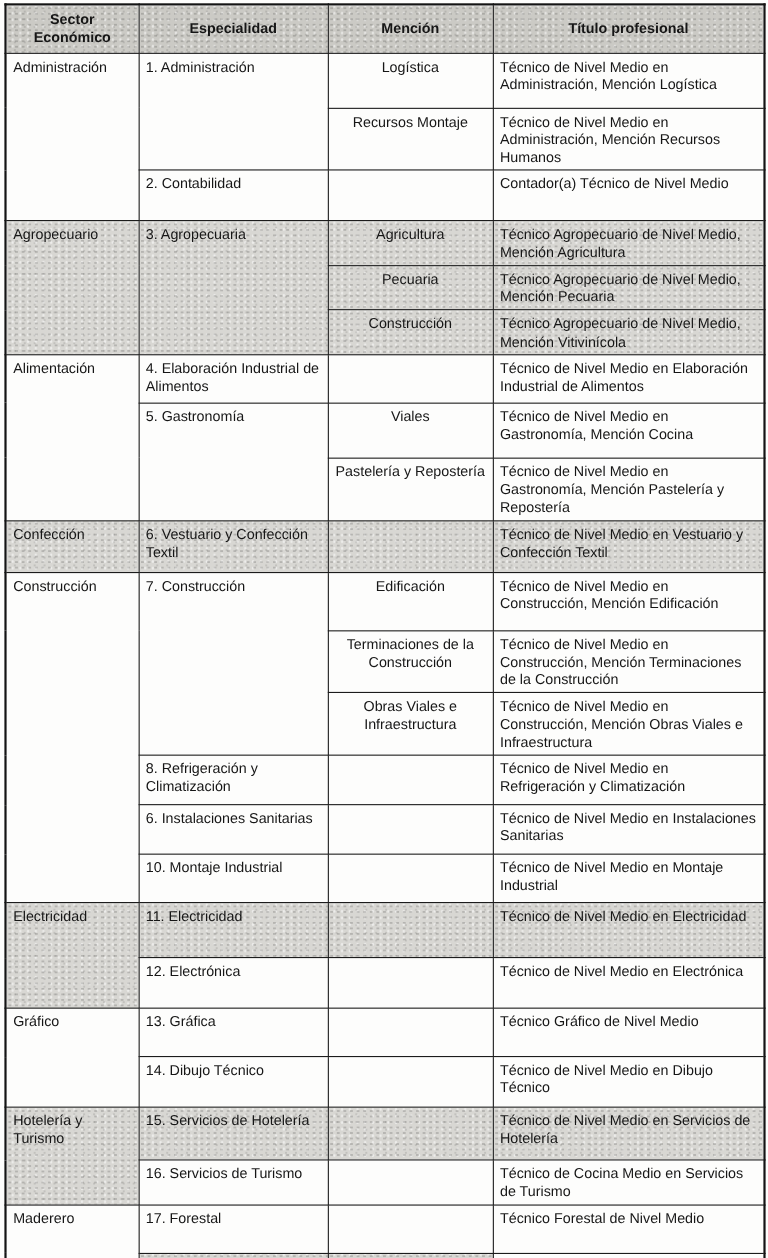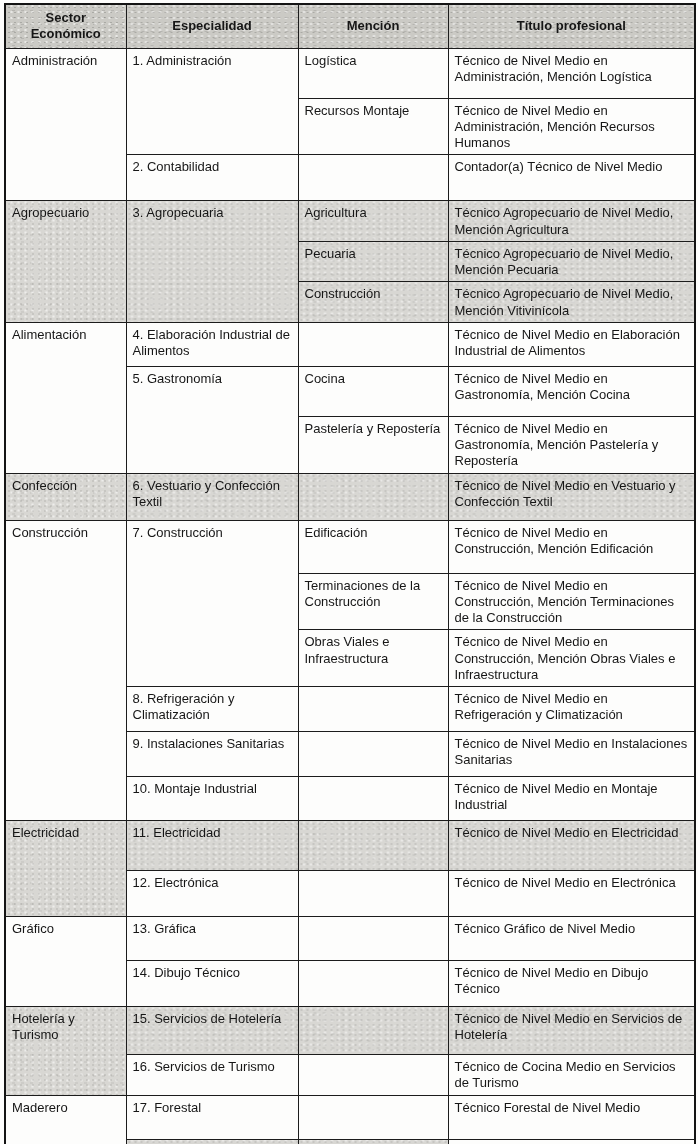--- a/index.html
+++ b/index.html
@@ -36,20 +36,21 @@
     overflow: hidden;
     word-wrap: break-word;
   }
   .doc-table th {
     font-weight: bold;
     text-align: center;
     vertical-align: middle;
     padding: 2px 4px;
   }
   td.men {
+    text-align: center;
     margin-left: 33px;
   }
   
   .sh {
     background-color: #d8d7d3;
     background-image:
       radial-gradient(rgba(0,0,0,0.16) 1px, transparent 1.3px),
       radial-gradient(rgba(0,0,0,0.10) 1px, transparent 1.3px),
       radial-gradient(rgba(255,255,255,0.55) 1px, transparent 1.4px);
     background-size: 6px 5px, 9px 7px, 7px 6px;
@@ -112,21 +113,21 @@
       </tr>
 
       <tr style="height:44px">
         <td rowspan="3">Alimentación</td>
         <td>4. Elaboración Industrial de Alimentos</td>
         <td class="men"></td>
         <td>Técnico de Nivel Medio en Elaboración Industrial de Alimentos</td>
       </tr>
       <tr style="height:50px">
         <td rowspan="2">5. Gastronomía</td>
-        <td class="men">Cocina</td>
+        <td class="men">Viales</td>
         <td>Técnico de Nivel Medio en Gastronomía, Mención Cocina</td>
       </tr>
       <tr style="height:48px">
         <td class="men">Pastelería y Repostería</td>
         <td>Técnico de Nivel Medio en Gastronomía, Mención Pastelería y Repostería</td>
       </tr>
 
       <tr style="height:47px">
         <td class="sh">Confección</td>
         <td class="sh">6. Vestuario y Confección Textil</td>
@@ -147,21 +148,21 @@
       <tr style="height:53px">
         <td class="men">Obras Viales e Infraestructura</td>
         <td>Técnico de Nivel Medio en Construcción, Mención Obras Viales e Infraestructura</td>
       </tr>
       <tr style="height:45px">
         <td>8. Refrigeración y Climatización</td>
         <td class="men"></td>
         <td>Técnico de Nivel Medio en Refrigeración y Climatización</td>
       </tr>
       <tr style="height:45px">
-        <td>9. Instalaciones Sanitarias</td>
+        <td>6. Instalaciones Sanitarias</td>
         <td class="men"></td>
         <td>Técnico de Nivel Medio en Instalaciones Sanitarias</td>
       </tr>
       <tr style="height:44px">
         <td>10. Montaje Industrial</td>
         <td class="men"></td>
         <td>Técnico de Nivel Medio en Montaje Industrial</td>
       </tr>
 
       <tr style="height:50px">

